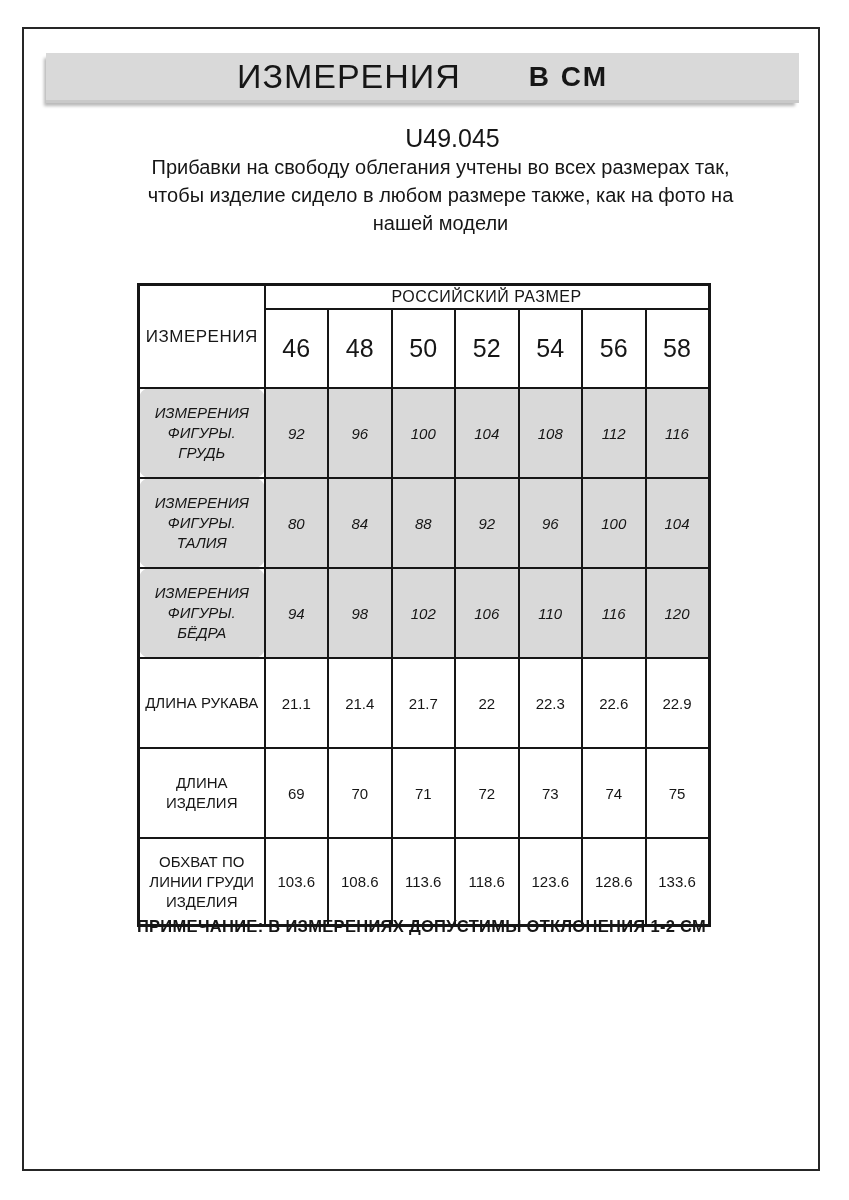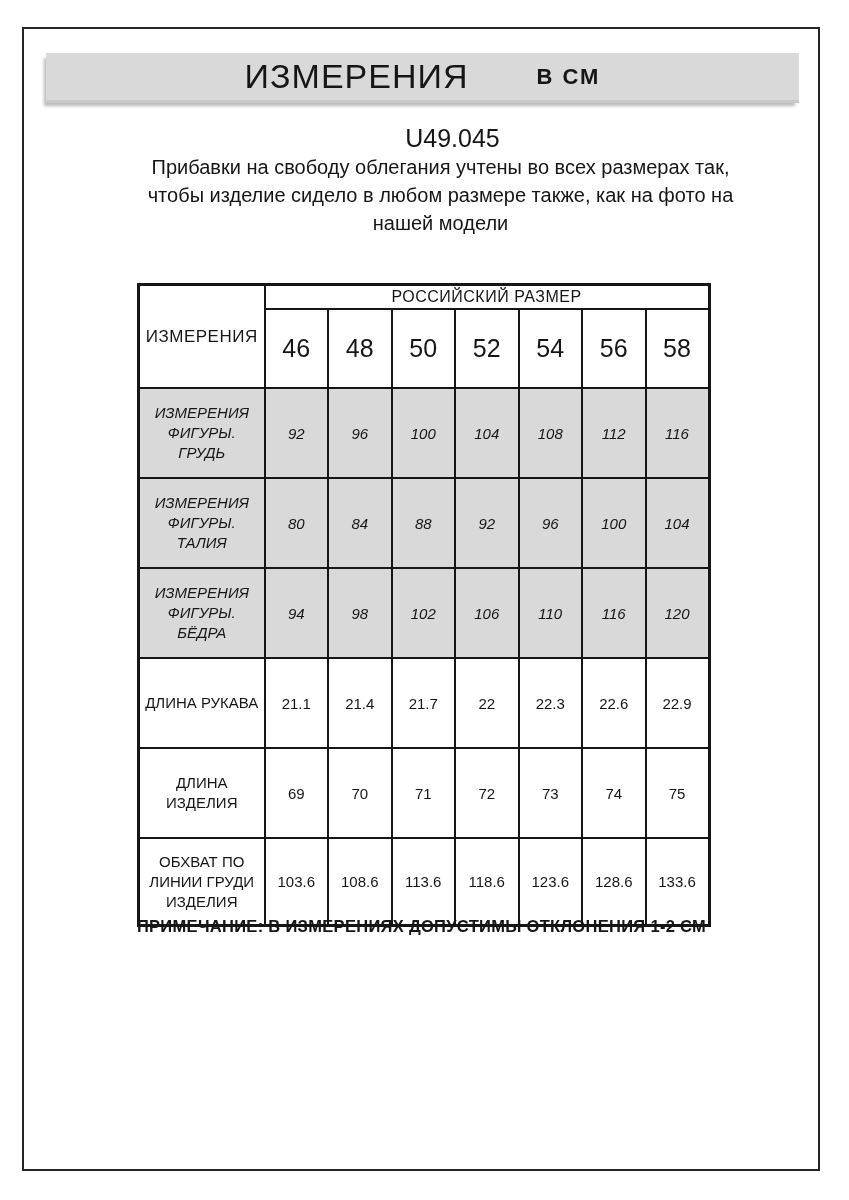--- a/index.html
+++ b/index.html
@@ -26,21 +26,21 @@
     background: #d9d9d9;
     display: flex;
     align-items: center;
     justify-content: center;
     box-shadow: -3px 4px 3px -1px rgba(0,0,0,0.28);
     border-bottom: 3px solid #c9c9c9;
     box-sizing: border-box;
   }
   .title-w1 { font-size: 34px; font-weight: 400; letter-spacing: 1px; }
   .title-w2 { font-size: 34px; font-weight: 700; letter-spacing: 1px; margin-left: 36px; }
-  .title-unit { font-size: 22px; font-weight: 700; letter-spacing: 2px; margin-left: 68px; }
+  .title-unit { font-size: 28px; font-weight: 700; letter-spacing: 2px; margin-left: 68px; }
   .article {
     position: absolute;
     left: 12px; top: 124px;
     width: 100%;
     text-align: center;
     font-size: 25px;
   }
   .intro {
     position: absolute;
     left: 0; top: 153px;
@@ -64,21 +64,21 @@
     vertical-align: middle;
     padding: 0;
     overflow: hidden;
   }
   td.group-head { height: 22px; font-size: 16px; letter-spacing: 0.5px; }
   td.corner-head { font-size: 17px; letter-spacing: 0.5px; }
   tr.size-row td { height: 77px; font-size: 25px; font-weight: 400; margin-left: 40px; }
   tr.data-row td { height: 84px; font-size: 15px; }
   tr.data-row td.row-label { font-size: 15px; padding: 2px 3px; line-height: 20px; }
   tr.row-figure td { background: #d9d9d9; font-style: italic; }
-  tr.row-figure td.row-label { font-size: 15px; }
+  tr.row-figure td.row-label { font-size: 15px; border-radius: 11px; }
   tr.row-product td { background: #ffffff; }
   tr.row-obkhvat td { height: 81px; }
   .note {
     position: absolute;
     left: 23px; top: 917px;
     width: 797px;
     text-align: center;
     font-size: 16.5px;
     font-weight: 700;
     letter-spacing: 0.3px;

